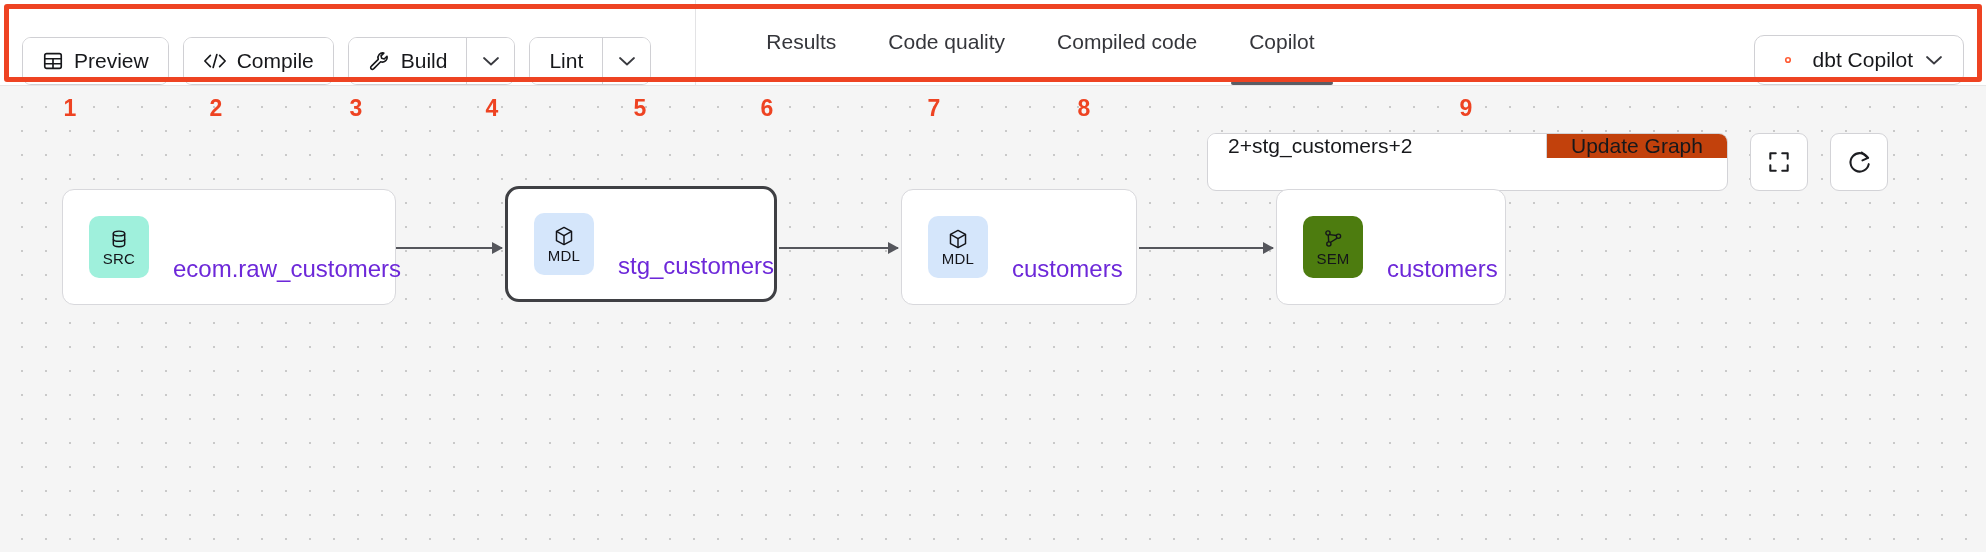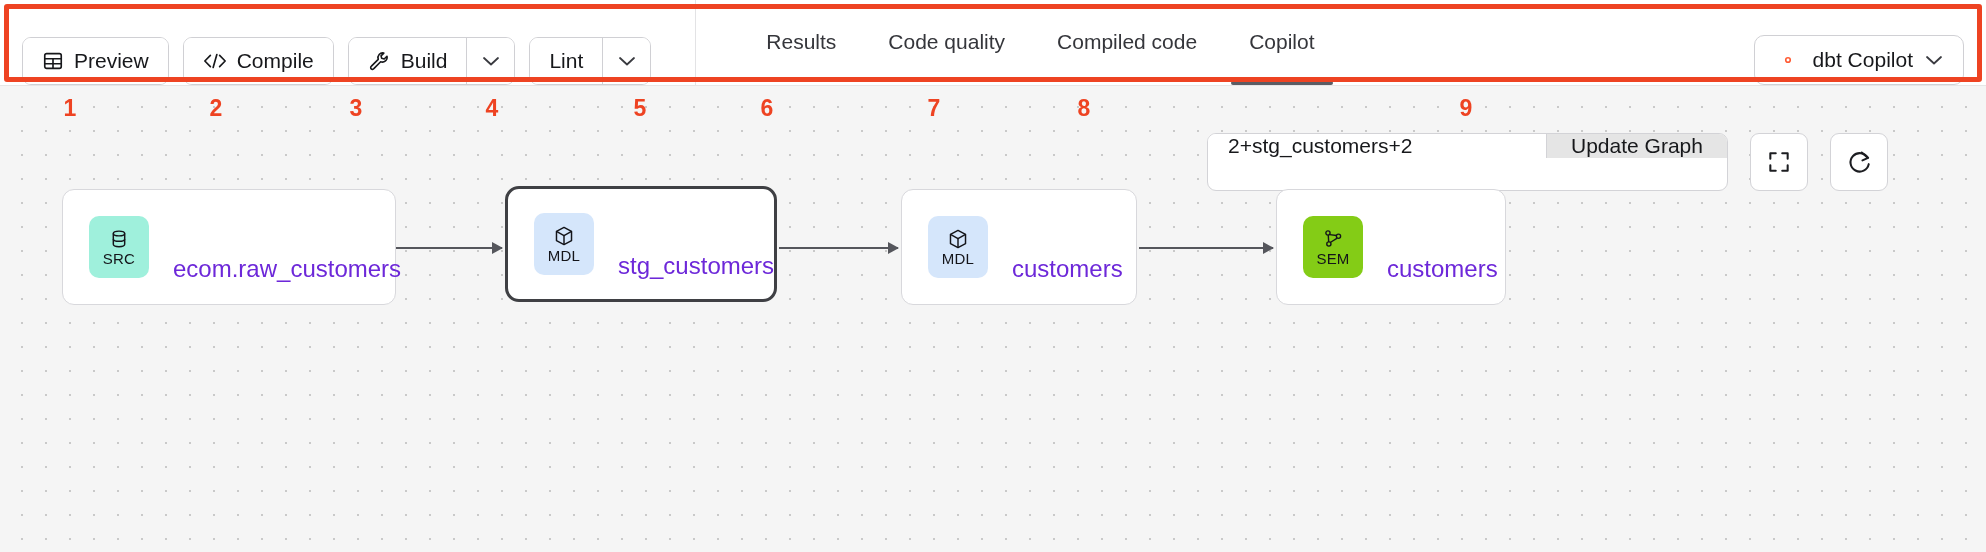--- a/index.html
+++ b/index.html
@@ -188,21 +188,21 @@
     font-family: "Liberation Sans", sans-serif;
     background: #fff;
   }
 
   #update-graph-btn {
     display: flex;
     align-items: center;
     padding: 0 24px;
     border: none;
     border-left: 1px solid #d3d3d7;
-    background: #e5e5e5;
+    background: #c2410c;
     font-size: 21px;
     color: #17181b;
     cursor: pointer;
     font-family: "Liberation Sans", sans-serif;
     white-space: nowrap;
   }
 
   .icon-btn {
     width: 58px;
     height: 58px;
@@ -449,21 +449,21 @@
           <polyline points="3.8,7 12,11.6 20.2,7"></polyline>
           <line x1="12" y1="11.6" x2="12" y2="21.4"></line>
         </svg>
       </span>
       <span class="badge-label">MDL</span>
     </div>
     <span class="node-label">customers</span>
   </div>
 
   <div class="node" style="left:1276px; top:103px; width:230px;">
-    <div class="badge" style="background:#84cc16;">
+    <div class="badge" style="background:#4d7c0f;">
       <span class="icon-sq">
         <svg width="22" height="22" viewBox="0 0 24 24" fill="none" stroke="#14151a" stroke-width="1.5">
           <circle cx="6.5" cy="5.5" r="2.3"></circle>
           <circle cx="18" cy="9" r="2.3"></circle>
           <circle cx="7.5" cy="17.5" r="2.3"></circle>
           <line x1="8.2" y1="7.3" x2="16" y2="8.2"></line>
           <line x1="16.6" y1="11" x2="9" y2="15.8"></line>
           <line x1="6.8" y1="7.8" x2="7.3" y2="15.2"></line>
         </svg>
       </span>

